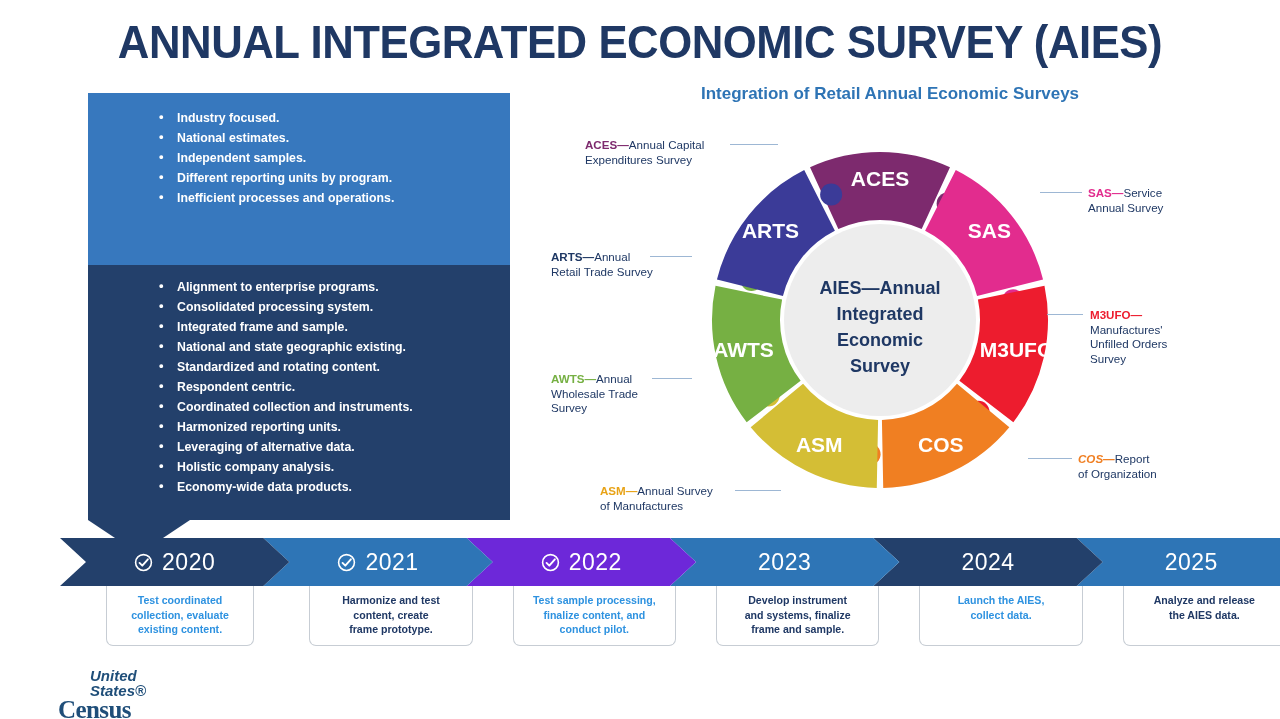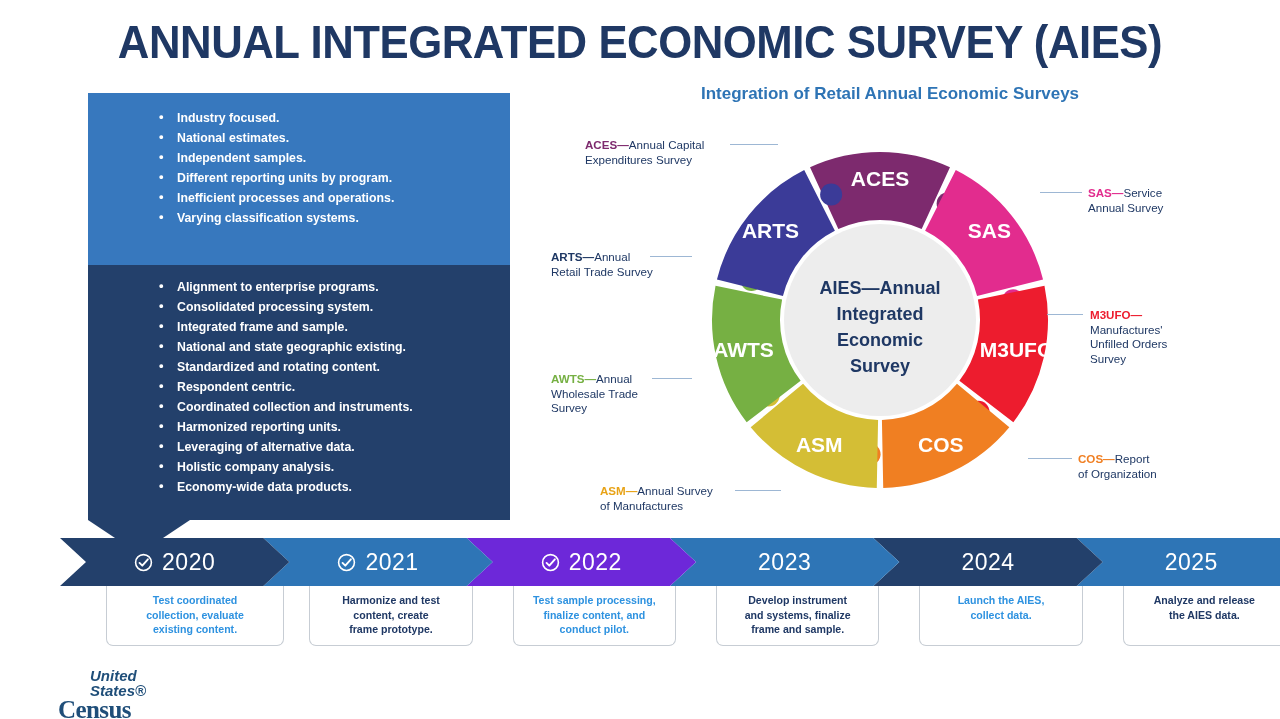--- a/index.html
+++ b/index.html
@@ -187,21 +187,20 @@
 
 <div class="panel-label" id="current-state-label">Current State</div>
 <div class="panel-label" id="future-state-label">Future State</div>
 
 <ul class="bullets" id="current-bullets">
     <li>Industry focused.</li>
     <li>National estimates.</li>
     <li>Independent samples.</li>
     <li>Different reporting units by program.</li>
     <li>Inefficient processes and operations.</li>
-    <li>Varying classification systems.</li>
   </ul>
 <ul class="bullets" id="future-bullets">
     <li>Alignment to enterprise programs.</li>
     <li>Consolidated processing system.</li>
     <li>Integrated frame and sample.</li>
     <li>National and state geographic existing.</li>
     <li>Standardized and rotating content.</li>
     <li>Respondent centric.</li>
     <li>Coordinated collection and instruments.</li>
     <li>Harmonized reporting units.</li>
@@ -273,35 +272,35 @@
     </div>
     <div class="leader" style="left: 1040px; top: 192px; width: 42px;"></div>
     <div class="callout right" style="left: 1090px; top: 308px;">
       <div><span class="abbr" style="color: rgb(237, 28, 46);">M3UFO—</span></div>
       <div>Manufactures'</div>
       <div>Unfilled Orders</div>
       <div>Survey</div>
     </div>
     <div class="leader" style="left: 1047px; top: 314px; width: 36px;"></div>
     <div class="callout right" style="left: 1078px; top: 452px;">
-      <div><span class="abbr" style="color: rgb(240, 127, 34);">COS—</span><span>Report</span></div>
+      <div><span class="abbr" style="color: rgb(240, 127, 34); font-style: italic;">COS—</span><span>Report</span></div>
       <div>of Organization</div>
     </div>
     <div class="leader" style="left: 1028px; top: 458px; width: 44px;"></div>
   </div>
 
 <div id="timeline">
     <div class="tl-arrow" style="left: 60px; width: 229.333px; background: rgb(35, 64, 107); clip-path: polygon(0px 0px, 203.333px 0px, 100% 50%, 203.333px 100%, 0px 100%, 26px 50%); z-index: 10;">
       <svg class="tl-check" viewBox="0 0 24 24">
         <circle cx="12" cy="12" r="10" fill="none" stroke="#ffffff" stroke-width="2"></circle>
         <path d="M7 12.5 L10.5 16 L17.5 8" fill="none" stroke="#ffffff" stroke-width="2.4" stroke-linecap="round" stroke-linejoin="round"></path>
       </svg>
       <span class="tl-year">2020</span>
     </div>
-    <div class="tl-caption light" style="left: 106px; width: 178px;">
+    <div class="tl-caption light" style="left: 106px; width: 148px;">
       <div>Test coordinated</div>
       <div>collection, evaluate</div>
       <div>existing content.</div>
     </div>
     <div class="tl-arrow" style="left: 263.333px; width: 229.333px; background: rgb(46, 117, 182); clip-path: polygon(0px 0px, 203.333px 0px, 100% 50%, 203.333px 100%, 0px 100%, 26px 50%); z-index: 9; text-align: center;">
       <svg class="tl-check" viewBox="0 0 24 24">
         <circle cx="12" cy="12" r="10" fill="none" stroke="#ffffff" stroke-width="2"></circle>
         <path d="M7 12.5 L10.5 16 L17.5 8" fill="none" stroke="#ffffff" stroke-width="2.4" stroke-linecap="round" stroke-linejoin="round"></path>
       </svg>
       <span class="tl-year">2021</span>

